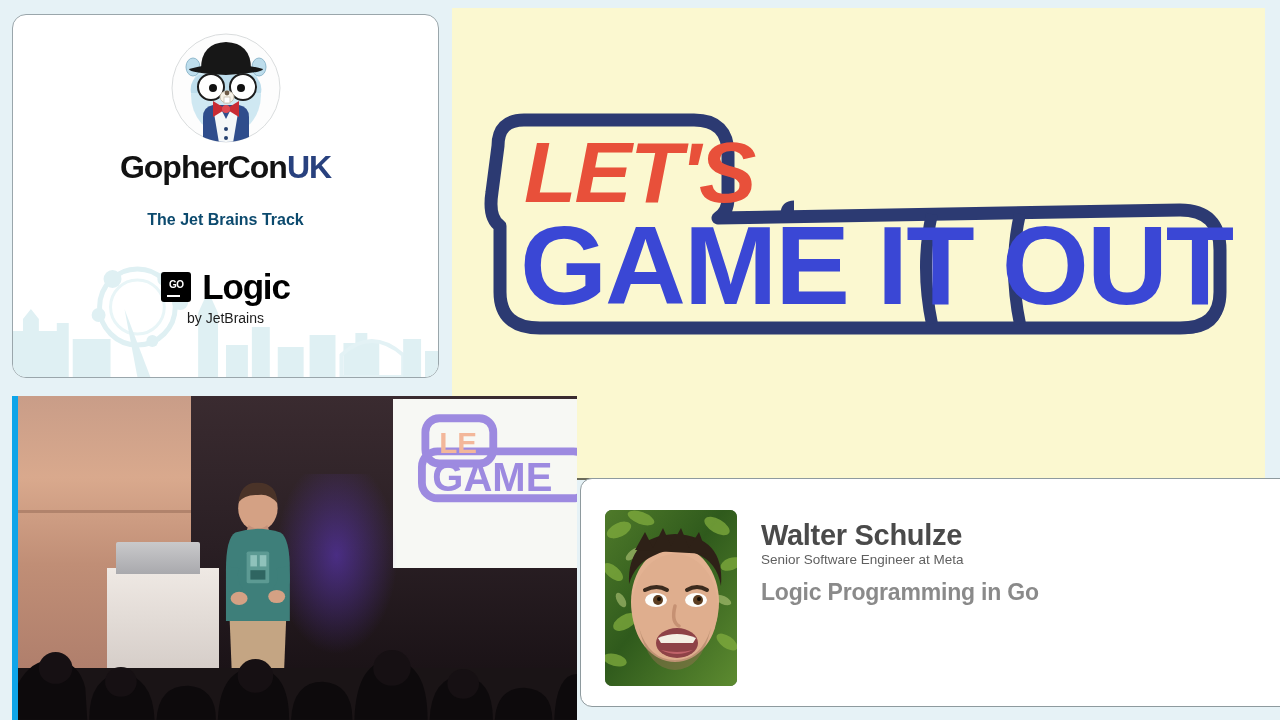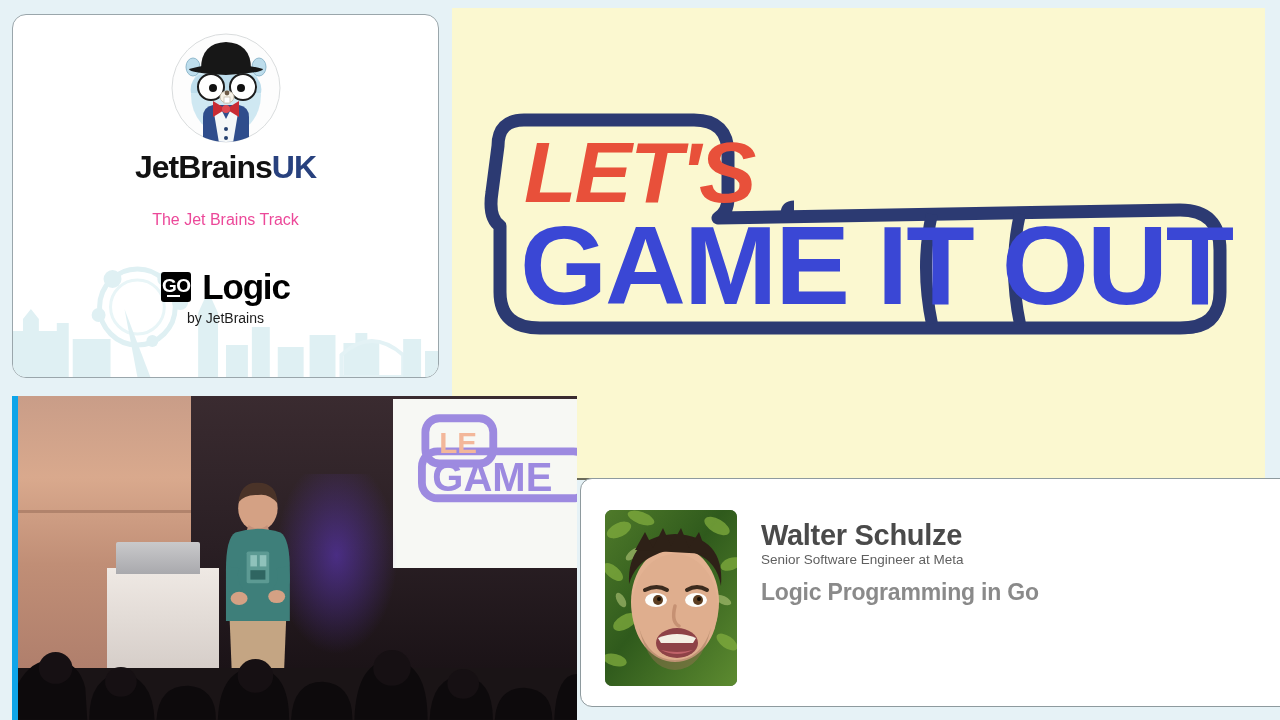--- a/index.html
+++ b/index.html
@@ -17,25 +17,25 @@
     background:#ffffff; border:1px solid #9aa6ab; border-radius:14px;
     overflow:hidden;
   }
   .skyline { position:absolute; left:0; bottom:0; width:100%; height:120px; opacity:1; }
   .gopher-inner { position:relative; width:100%; height:100%;
     display:flex; flex-direction:column; align-items:center; }
   .gopher-avatar { margin-top:18px; width:110px; height:110px; }
   .conf-title { margin-top:8px; font-size:32px; font-weight:700; letter-spacing:-1px;
     color:#121212; line-height:1; }
   .conf-title .uk { color:#28417e; }
-  .conf-track { margin-top:28px; font-size:16px; color:#ec4899; font-weight:400; }
+  .conf-track { margin-top:28px; font-size:16px; color:#0c4a6e; font-weight:700; }
   .goland-row { margin-top:40px; display:flex; align-items:center; gap:11px; }
   .goland-badge { width:30px; height:30px; background:#000; border-radius:3px;
     position:relative; display:flex; align-items:center; justify-content:center; }
-  .goland-badge .go { color:#fff; font-size:19px; font-weight:700; line-height:1;
+  .goland-badge .go { color:#fff; font-size:10px; font-weight:700; line-height:1;
     letter-spacing:-0.5px; margin-bottom:3px; }
   .goland-badge .ul { position:absolute; left:6px; bottom:5px; width:13px; height:2px; background:#fff; }
   .goland-word { font-size:35px; font-weight:700; color:#000; letter-spacing:-1.2px; line-height:1; }
   .goland-by { margin-top:6px; font-size:14px; color:#1c1c1c; font-weight:400; }
 
   
   .logo-panel {
     position:absolute; left:452px; top:8px; width:813px; height:472px;
     background:#fbf8d0; overflow:hidden;
     border-bottom:2px solid #6b6b5a;
@@ -142,21 +142,21 @@
           <circle cx="42" cy="55" r="4" fill="#111"></circle>
           <circle cx="70" cy="55" r="4" fill="#111"></circle>
 
           <ellipse cx="56" cy="64" rx="7" ry="6" fill="#f6f2e8" stroke="#c7bfae" stroke-width="1"></ellipse>
           <rect x="53" y="64" width="6" height="6" fill="#fff" stroke="#c7bfae" stroke-width=".8"></rect>
           <circle cx="56" cy="60" r="2.4" fill="#6d5a47"></circle>
         </g>
       </svg>
 
       <div class="conf-title">
-        <span>JetBrains</span><span class="uk">UK</span>
+        <span>GopherCon</span><span class="uk">UK</span>
       </div>
 
       <div class="conf-track">The Jet Brains Track</div>
 
       <div class="goland-row">
         <div class="goland-badge">
           <span class="go">GO</span>
           <span class="ul"></span>
         </div>
         <div class="goland-word">Logic</div>

